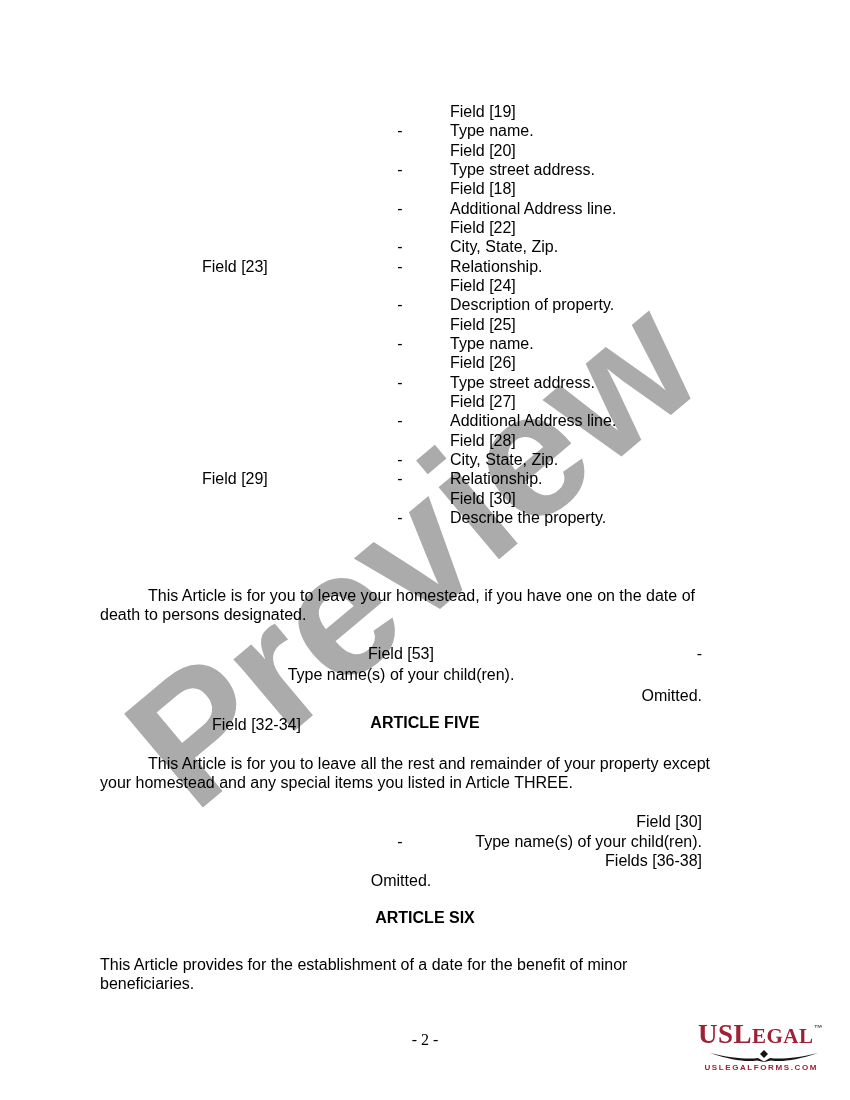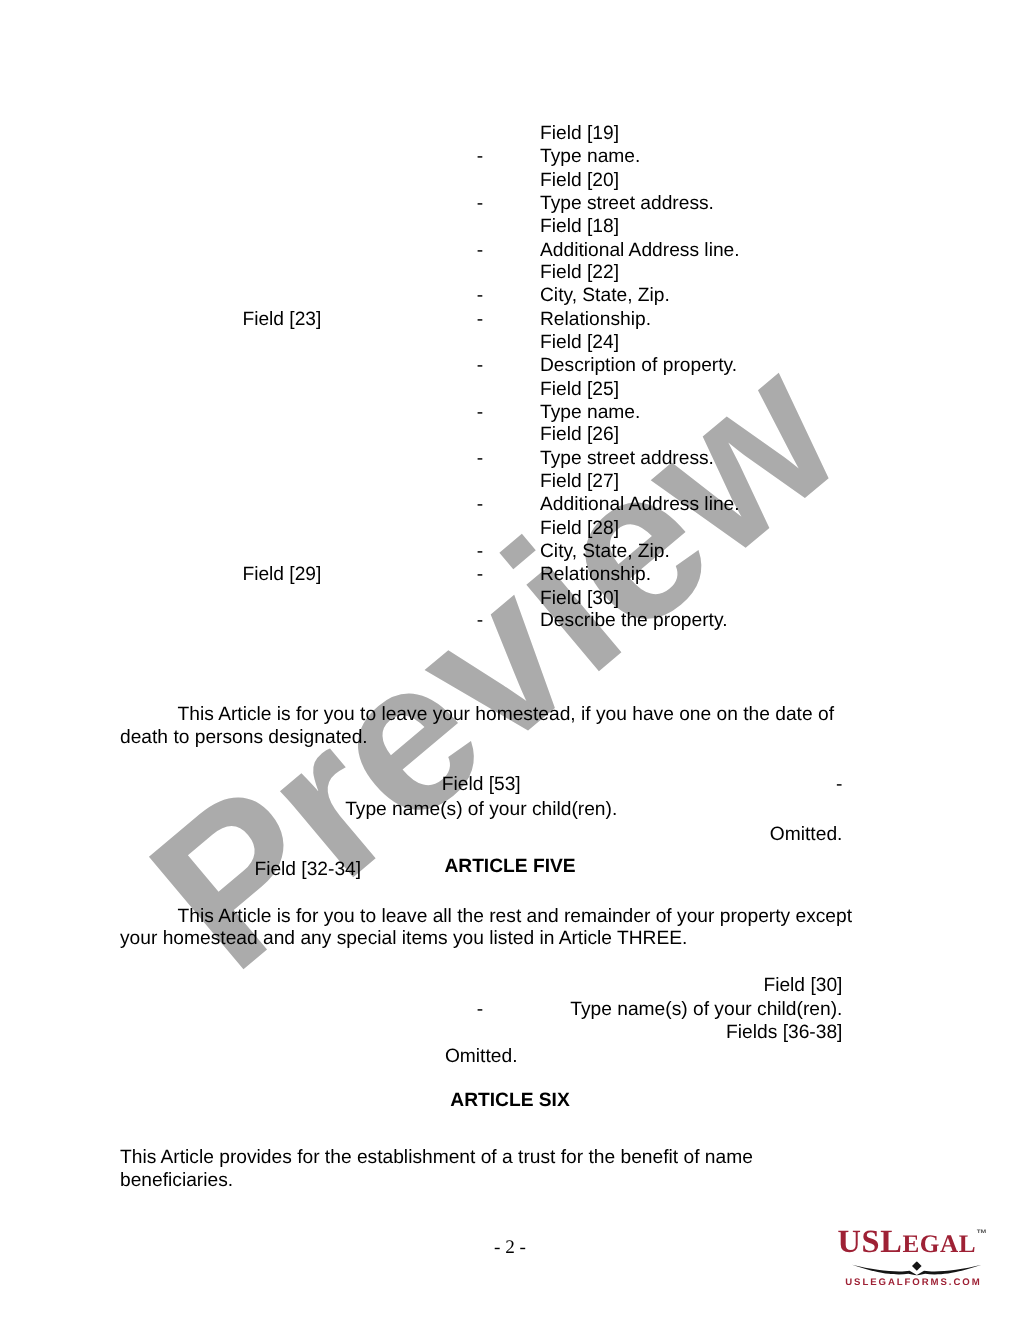--- a/index.html
+++ b/index.html
@@ -207,21 +207,21 @@
       <span>Fields [36-38]</span>
     </div>
     <div class="grow center">
       <span>Omitted.</span>
     </div>
   </div>
 
   <div class="heading" id="h-six">ARTICLE SIX</div>
 
   <div class="para" id="p-six">
-    <div class="pline">This Article provides for the establishment of a trust for the benefit of name</div>
+    <div class="pline">This Article provides for the establishment of a date for the benefit of minor</div>
     <div class="pline">beneficiaries.</div>
   </div>
 
   <div class="pagenum">- 2 -</div>
 
   <div class="logo">
     <div class="logo-title">
       <span class="lt-big">USL</span><span class="lt-small">EGAL</span><span class="lt-tm">™</span>
     </div>
     <div class="logo-wings">

